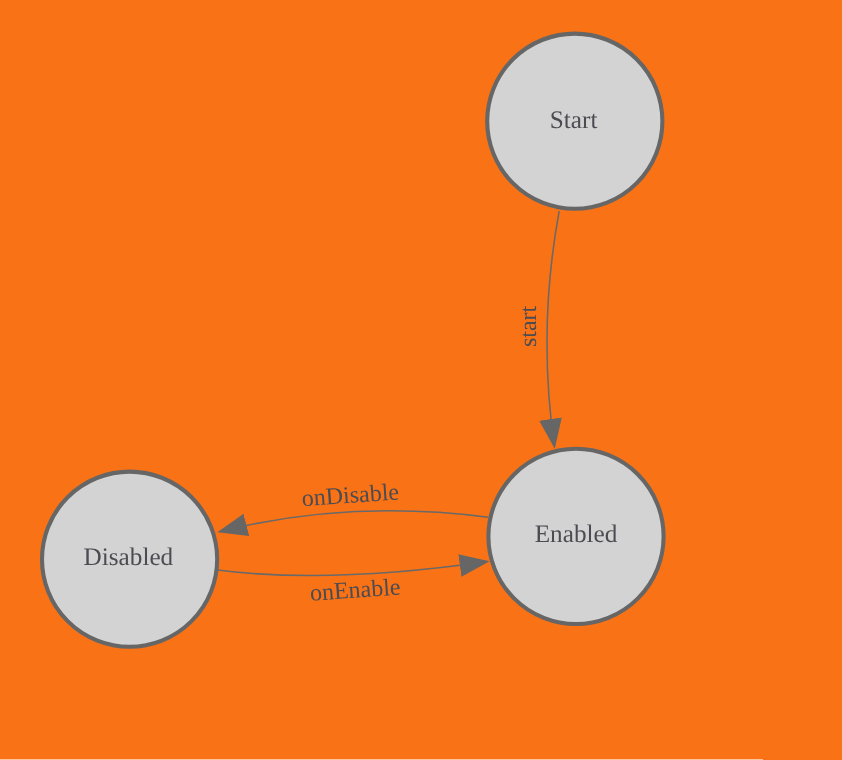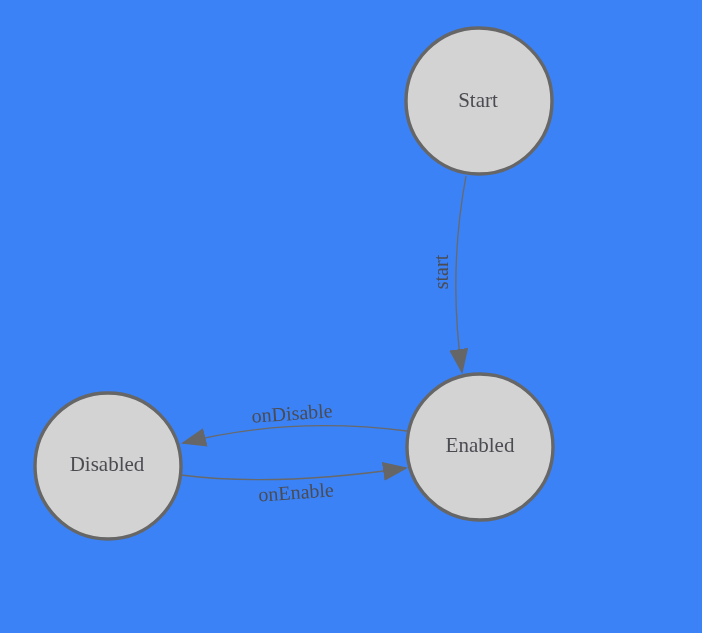--- a/index.html
+++ b/index.html
@@ -8,21 +8,21 @@
     width: 702px;
     height: 633px;
     background: #ffffff;
     overflow: hidden;
     font-family: "Liberation Serif", "DejaVu Serif", serif;
   }
   .canvas {
     position: relative;
     width: 702px;
     height: 633px;
-    background: #3b82f6;
+    background: #f97316;
   }
   svg { display: block; }
   .node {
     fill: #d3d3d3;
     stroke: #666666;
     stroke-width: 3.4;
   }
   .edge {
     fill: none;
     stroke: #696969;

